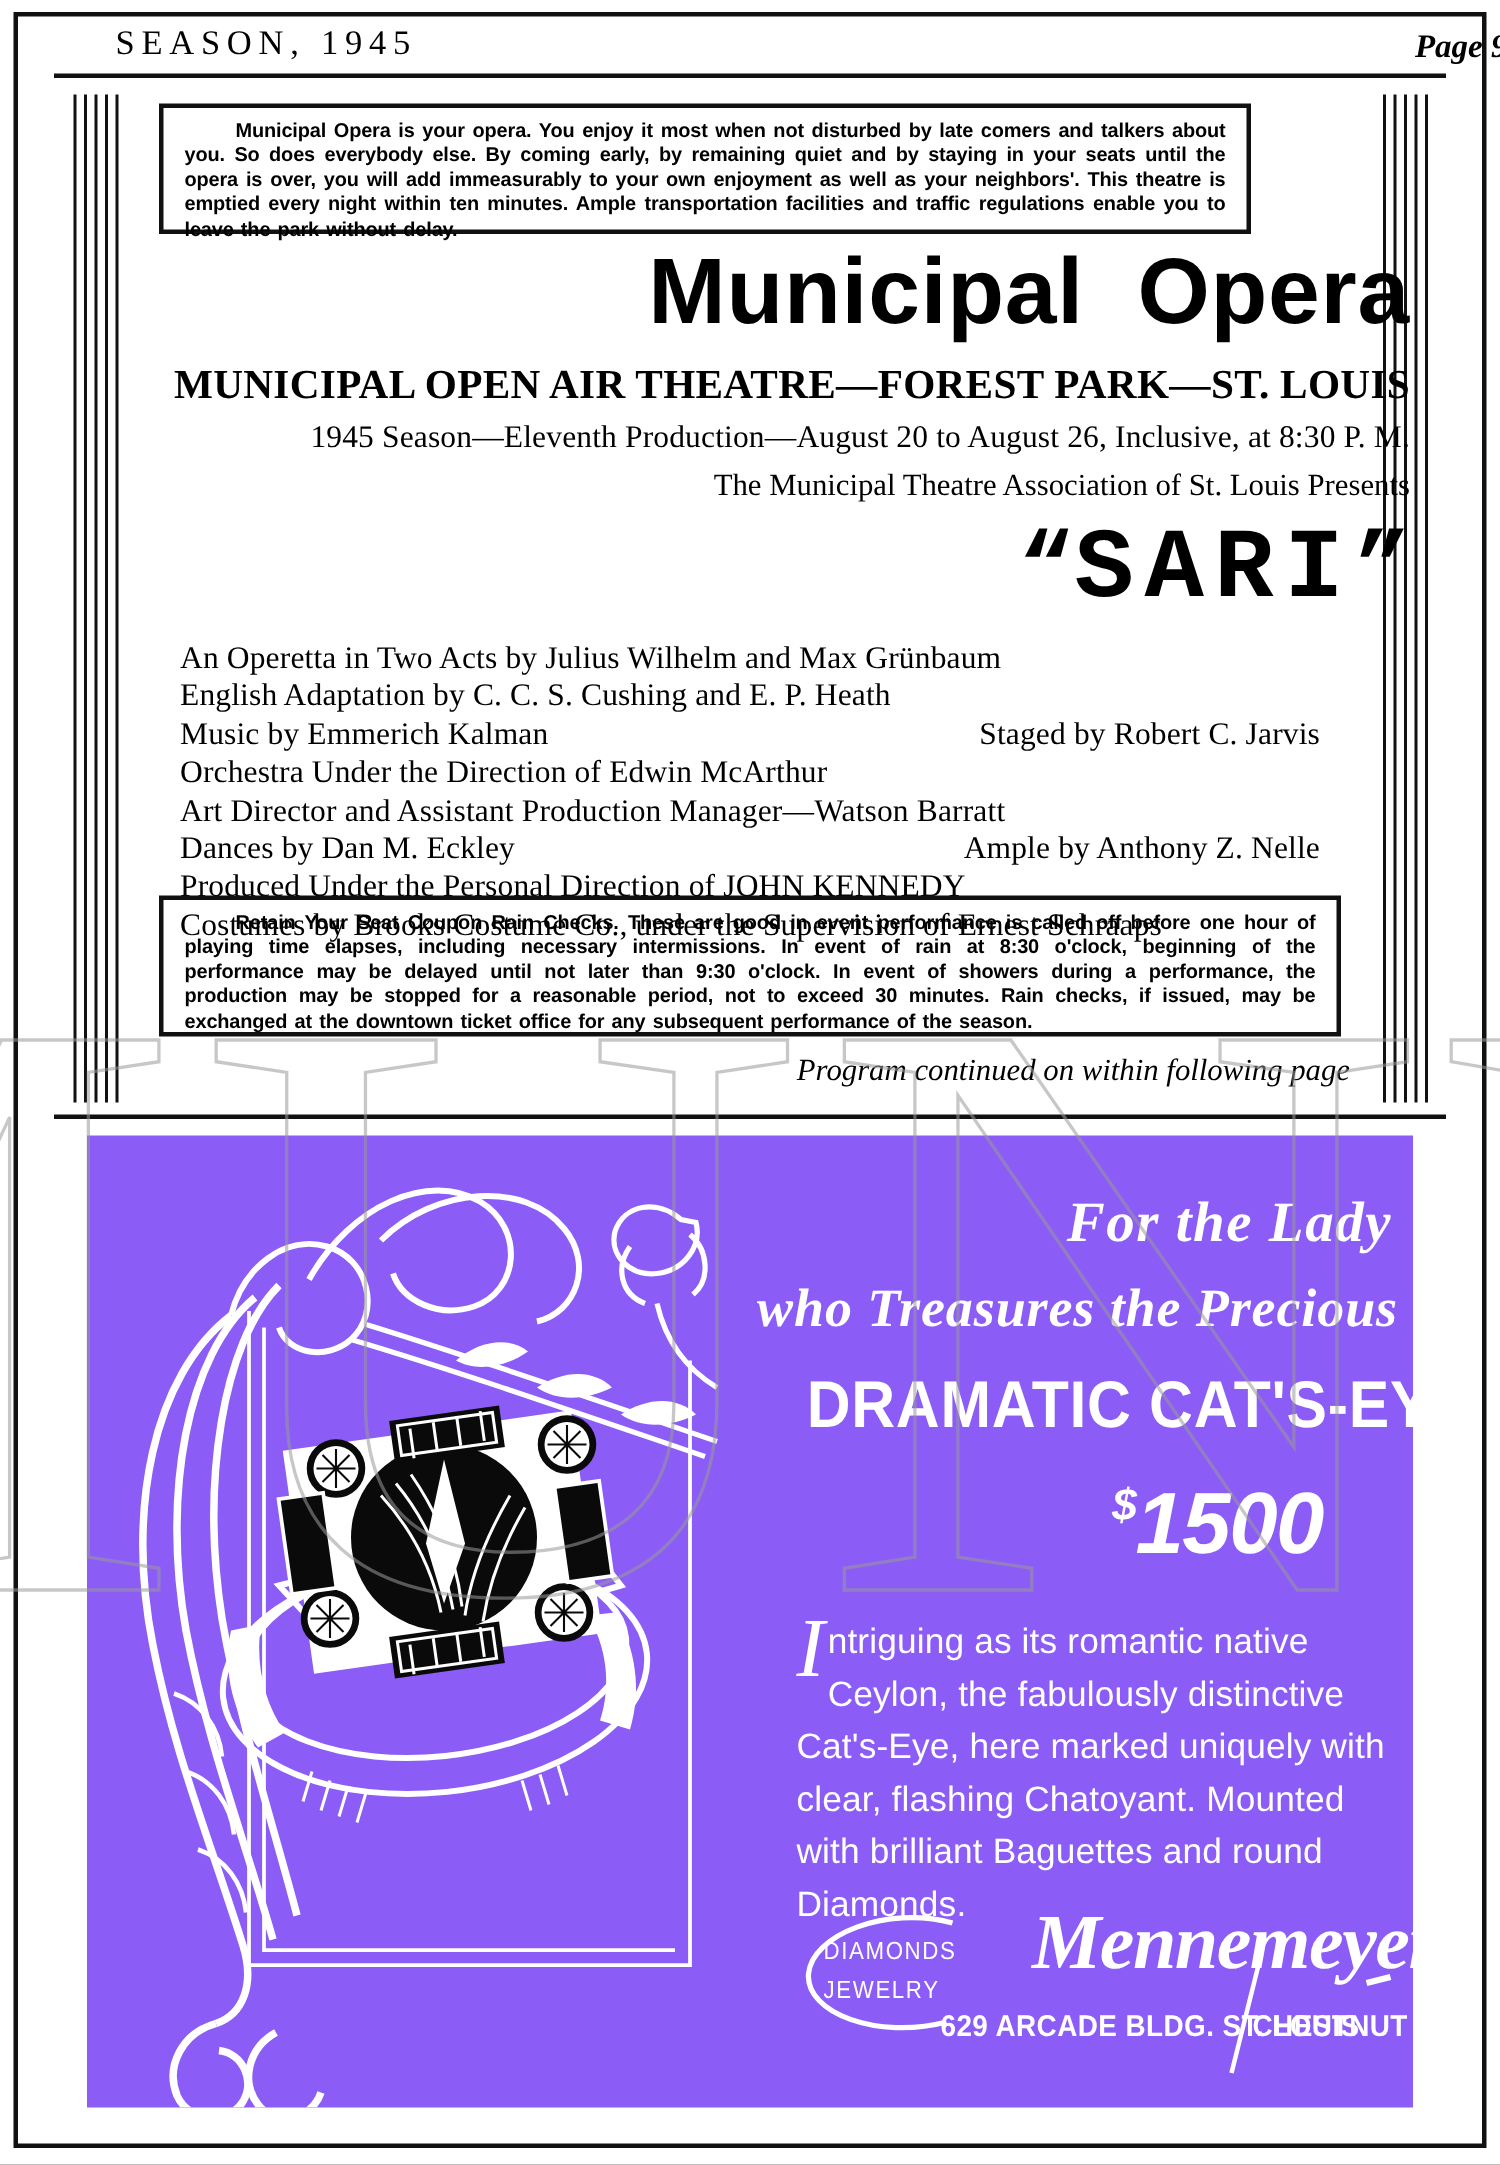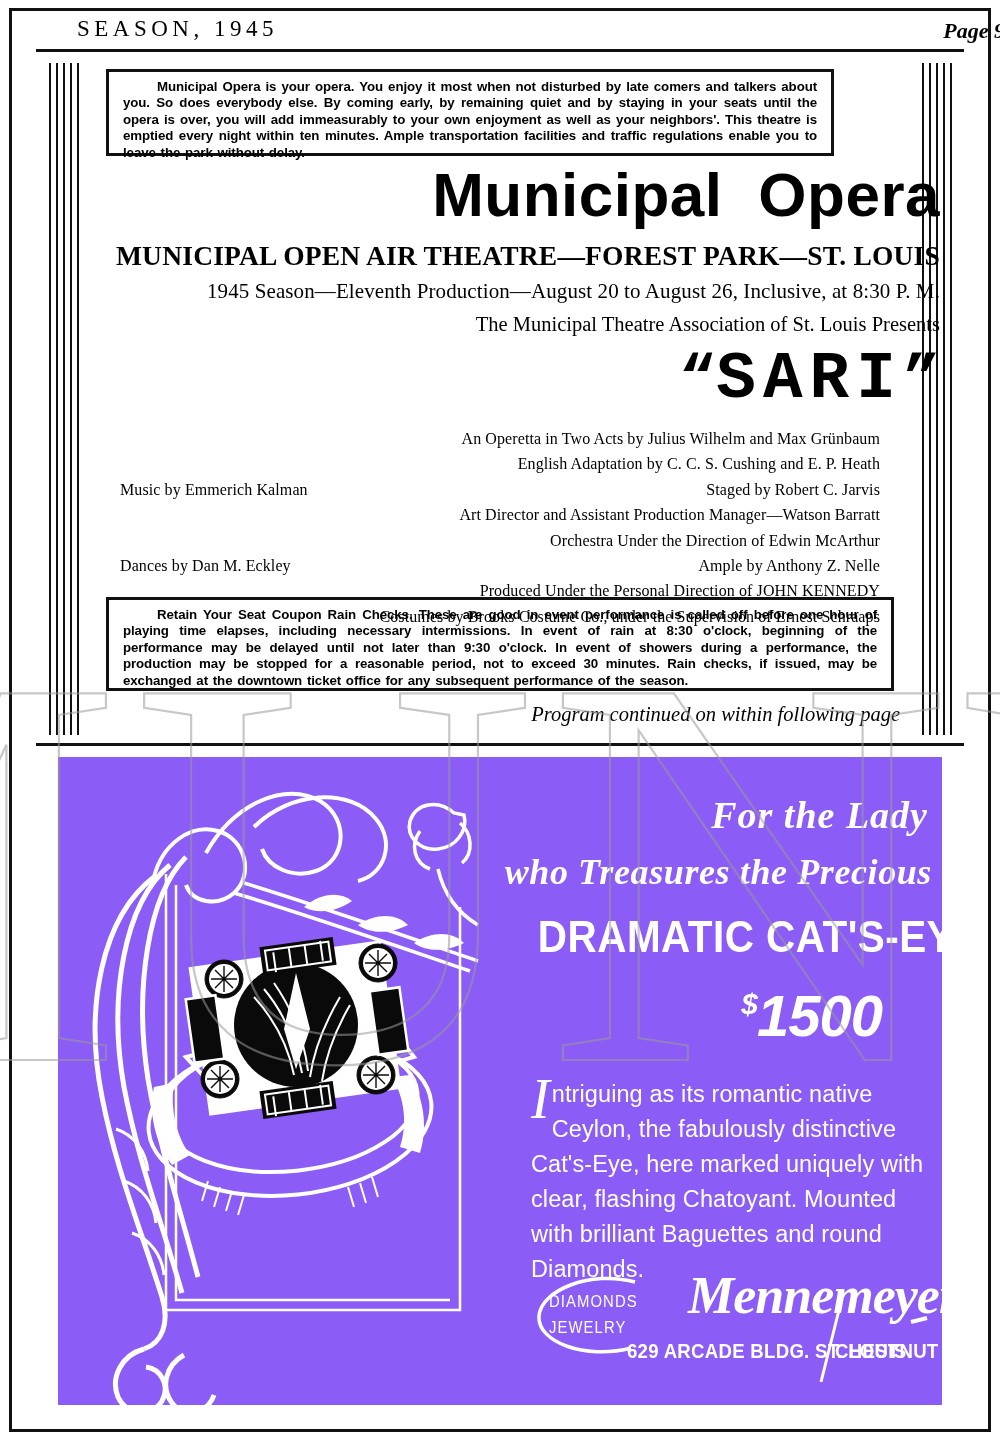--- a/index.html
+++ b/index.html
@@ -157,23 +157,23 @@
   .show-title .q {
     font-size: 62px;
     letter-spacing: 0;
   }
 
   
   .credits {
     position: absolute;
     left: 120px; top: 426px;
     width: 760px;
-    text-align: right;
-    font-family: "Liberation Serif", serif;
-    font-size: 16px;
+    text-align: left;
+    font-family: "Liberation Serif", serif;
+    font-size: 21px;
     line-height: 25.4px;
     letter-spacing: 0.1px;
   }
   .credit-line { display: block; white-space: nowrap; }
   .credit-split {
     display: flex;
     justify-content: space-between;
     white-space: nowrap;
   }
 
@@ -384,22 +384,22 @@
     </div>
   </div>
 
   <div class="credits">
     <span class="credit-line">An Operetta in Two Acts by Julius Wilhelm and Max Grünbaum</span>
     <span class="credit-line">English Adaptation by C. C. S. Cushing and E. P. Heath</span>
     <div class="credit-split">
       <span>Music by Emmerich Kalman</span>
       <span>Staged by Robert C. Jarvis</span>
     </div>
+    <span class="credit-line">Orchestra Under the Direction of Edwin McArthur</span>
     <span class="credit-line">Art Director and Assistant Production Manager—Watson Barratt</span>
-    <span class="credit-line">Orchestra Under the Direction of Edwin McArthur</span>
     <div class="credit-split">
       <span>Dances by Dan M. Eckley</span>
       <span>Ample by Anthony Z. Nelle</span>
     </div>
     <span class="credit-line">Produced Under the Personal Direction of JOHN KENNEDY</span>
     <span class="credit-line">Costumes by Brooks Costume Co., under the Supervision of Ernest Schraaps</span>
   </div>
 
   <div class="notice" id="notice-rain">
     <div class="notice-text">Retain Your Seat Coupon Rain Checks.  These are good in event performance is called off before one hour of playing time elapses, including necessary intermissions.  In event of rain at 8:30 o'clock, beginning of the performance may be delayed until not later than 9:30 o'clock. In event of showers during a performance, the production may be stopped for a reasonable period, not to exceed 30 minutes.  Rain checks, if issued, may be exchanged at the downtown ticket office for any subsequent performance of the season.</div>

